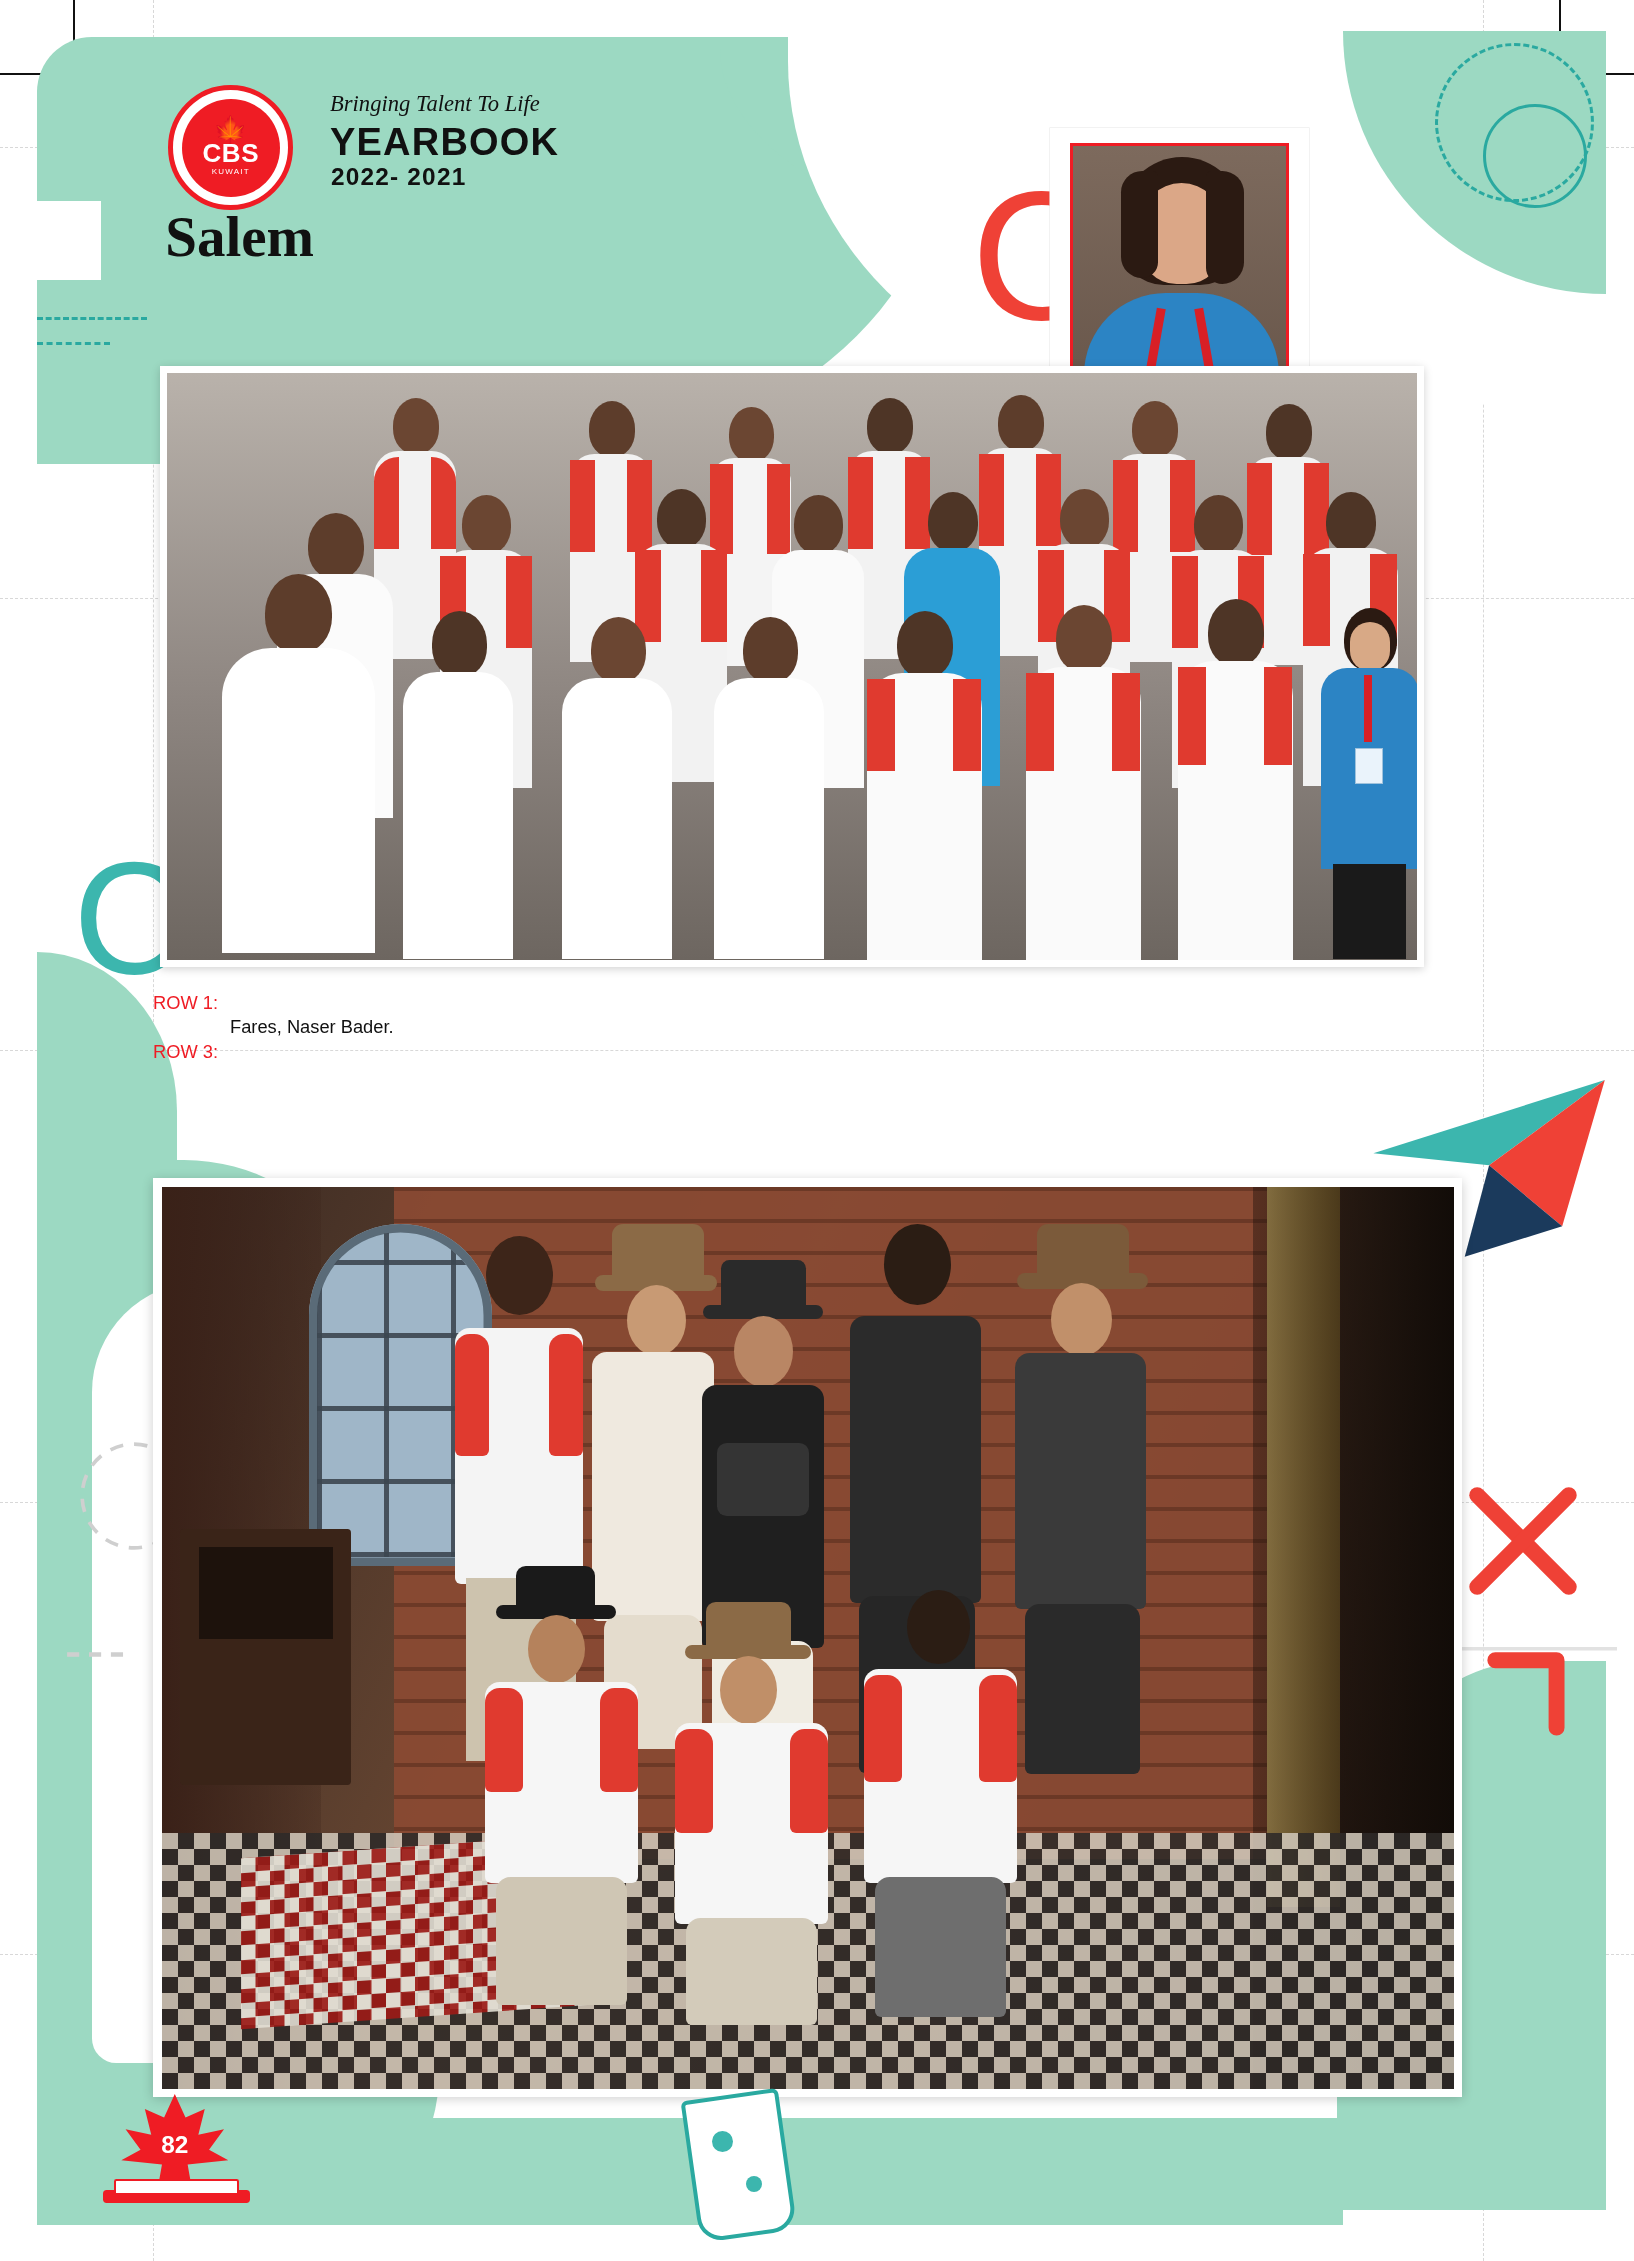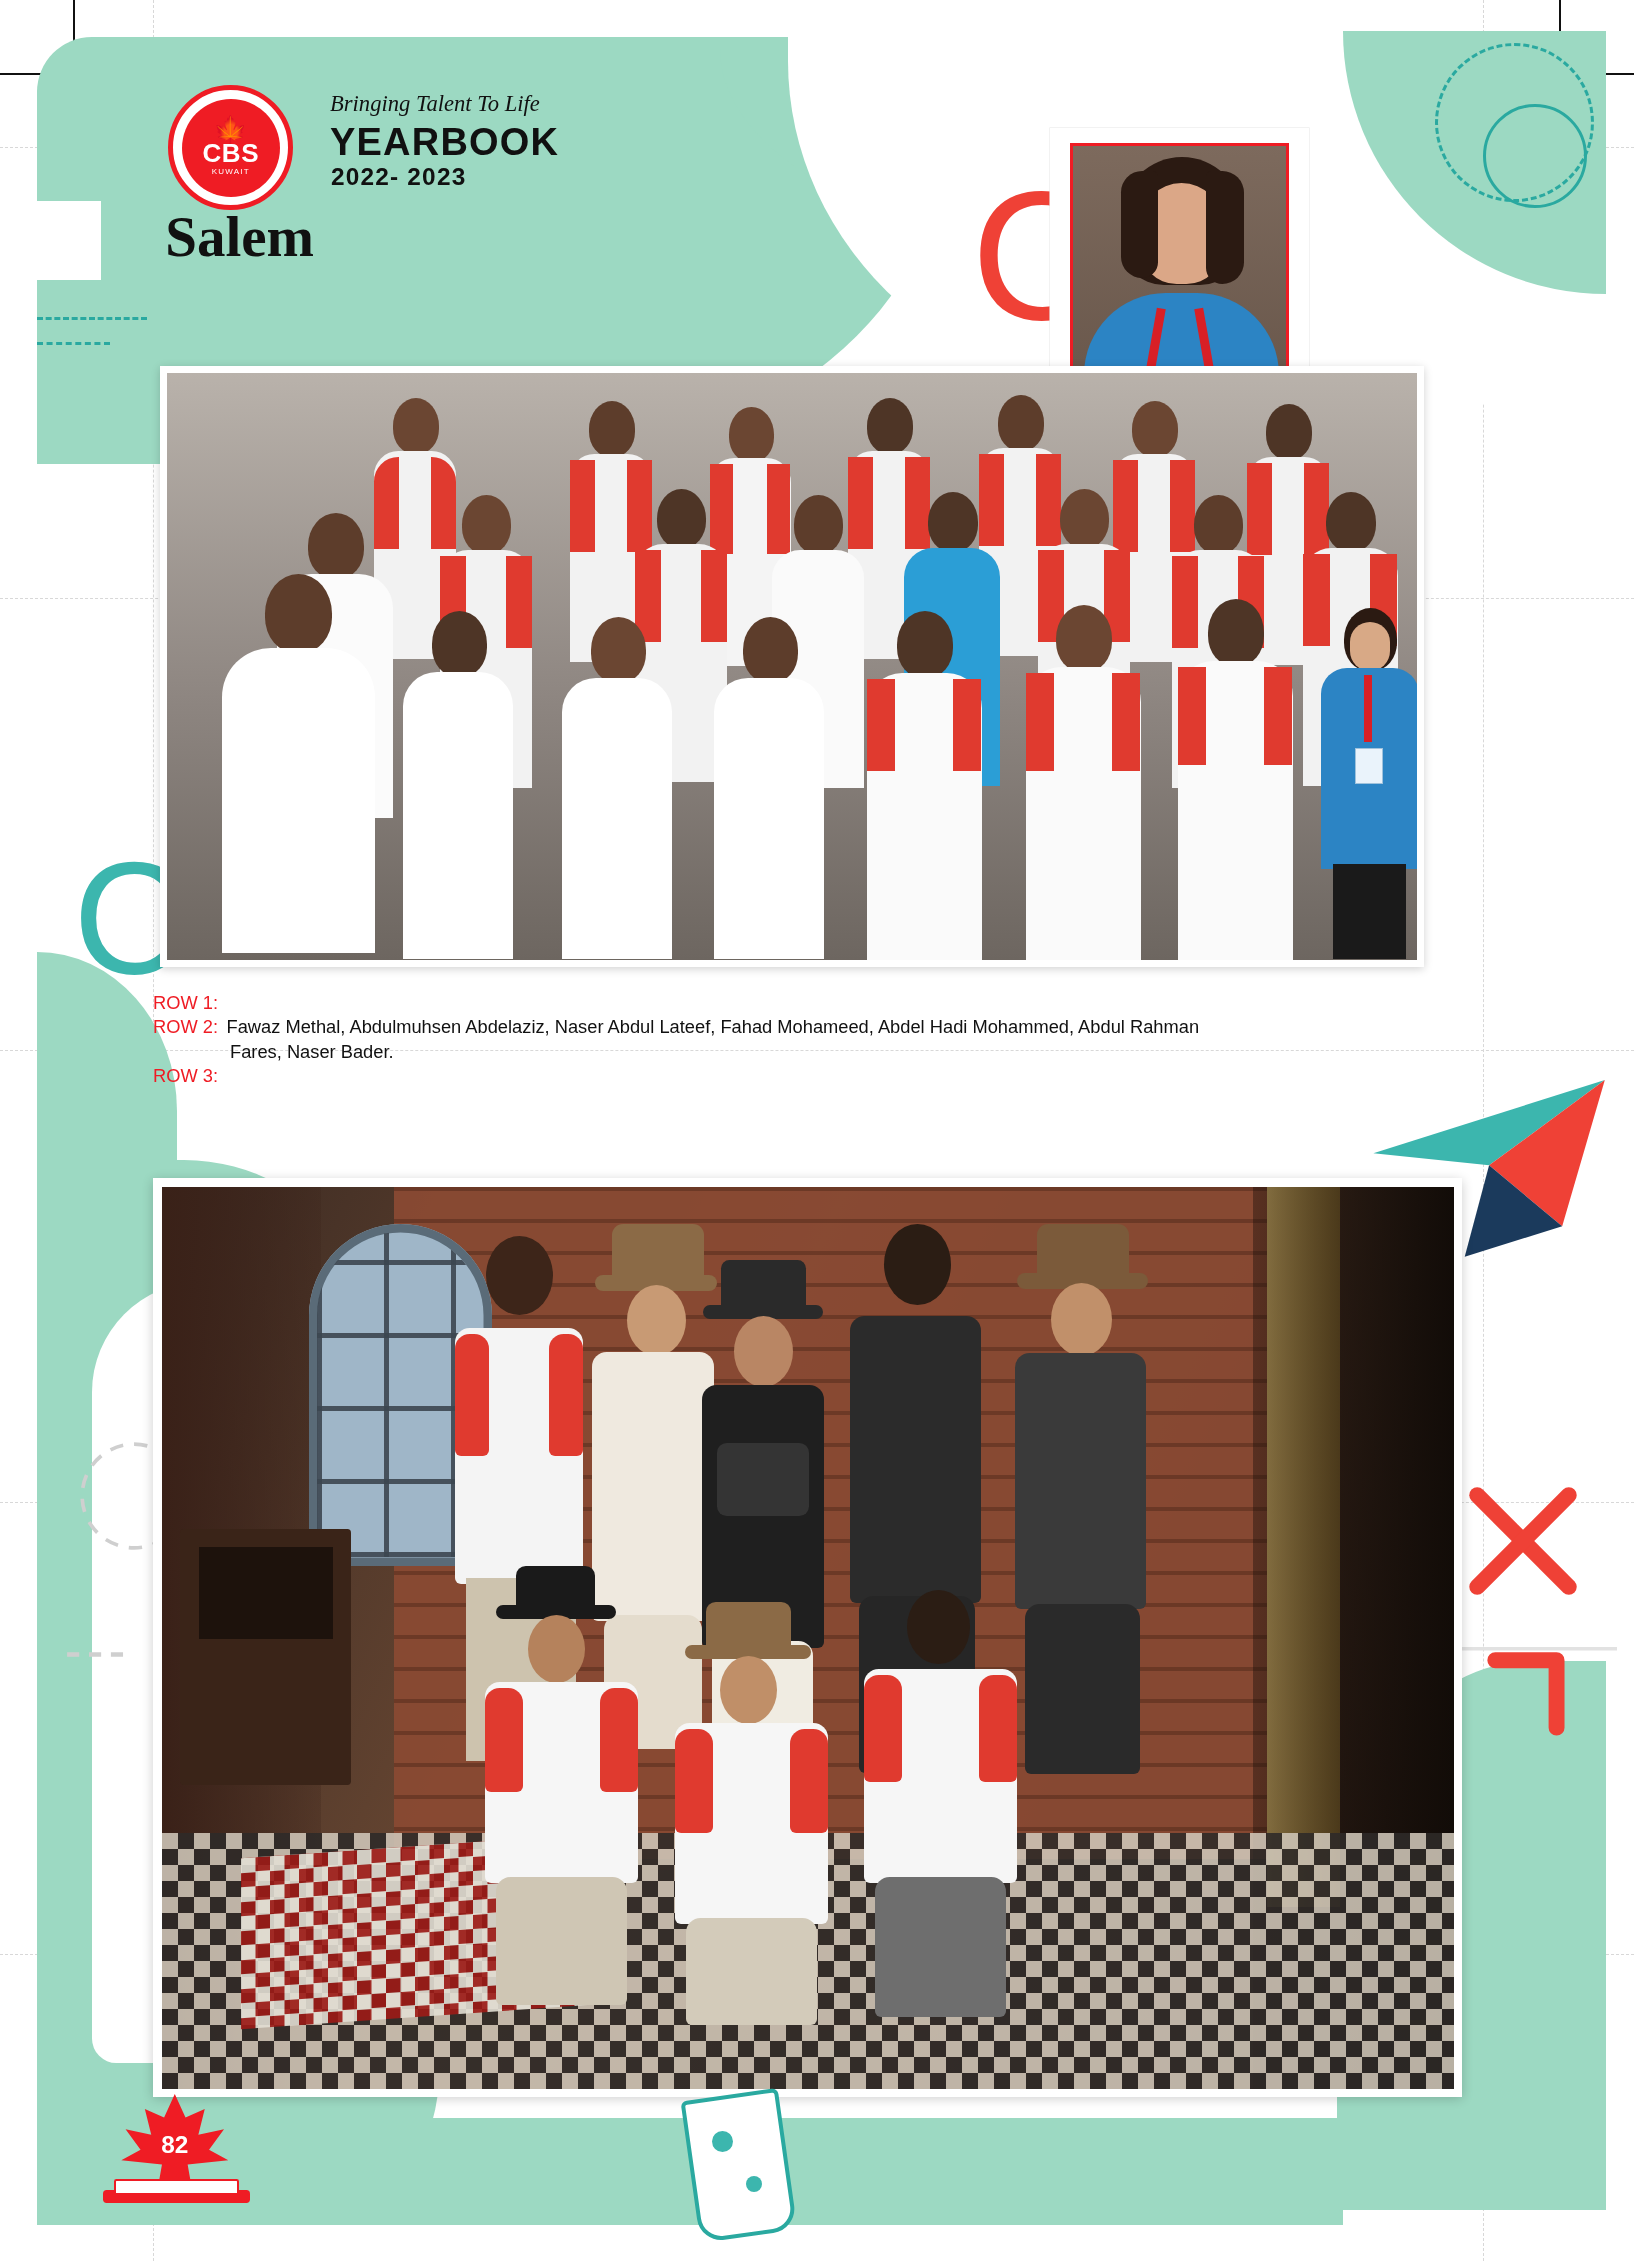--- a/index.html
+++ b/index.html
@@ -488,21 +488,21 @@
   <div class="header">
     <div class="logo">
       <div class="logo-inner">
         <div class="logo-leaf">🍁</div>
         <div class="logo-text">CBS</div>
         <div class="logo-sub">KUWAIT</div>
       </div>
     </div>
     <div class="tagline">Bringing Talent To Life</div>
     <div class="yearbook">YEARBOOK</div>
-    <div class="yearbook-years">2022- 2023</div>
+    <div class="yearbook-years">2022- 2021</div>
     <div class="grade-label">Salem</div>
   </div>
 
   <div class="teacher-card">
     <div class="teacher-photo-frame">
       <div class="teacher-photo">
         <div class="tp-hair"></div>
         <div class="tp-face"></div>
         <div class="tp-hair-front-l"></div>
         <div class="tp-hair-front-r"></div>
@@ -645,24 +645,20 @@
         <div class="body" style="left:43px; top:67px; width:7.3px; height:67px; background:#d81f26;"></div>
         <div class="body" style="left:34px; top:140px; width:26px; height:34px; background:#eaf3fb; border:1.2px solid #9fc2dc;"></div>
         <div class="body" style="left:12.2px; top:256px; width:73px; height:95px; background:#1a1a1a;"></div>
       </div>
     </div>
   </div>
 
   <div class="photo-caption-block">
     <div class="cap-row">
       <span class="cap-label">ROW 1:</span>
-    </div>
-    <div class="cap-row">
-      <span class="cap-label">ROW 2:</span>
-      <span class="cap-names">Fawaz Methal, Abdulmuhsen Abdelaziz, Naser Abdul Lateef, Fahad Mohameed, Abdel Hadi Mohammed, Abdul Rahman</span>
     </div>
     <div class="cap-row">
       <span class="cap-names cap-cont">Fares, Naser Bader.</span>
     </div>
     <div class="cap-row">
       <span class="cap-label">ROW 3:</span>
     </div>
   </div>
 
   <div class="trip-photo">

